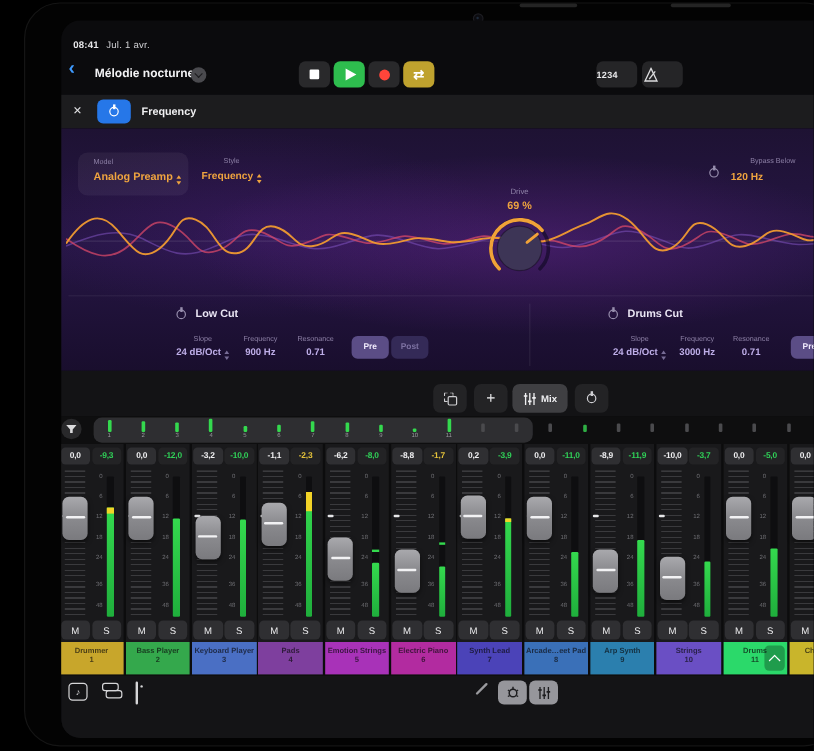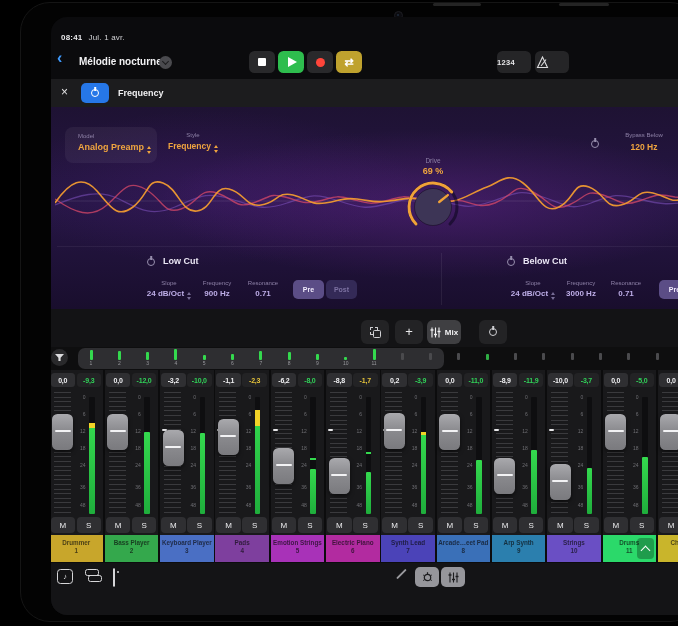--- a/index.html
+++ b/index.html
@@ -193,21 +193,21 @@
     <div class="pb lab" style="left:142px;top:129px;width:60px">Style</div>
     <div class="pb oval" style="left:142px;top:138px;width:60px;font-size:8.5px;text-align:center">
       <span>Frequency</span><span class="ud">
             <i class="u"></i>
             <i class="d"></i>
           </span>
     </div>
 
     <span class="pwr pb" style="left:570px;top:137px"></span>
     <div class="pb lab" style="left:588px;top:129px;width:70px">Bypass Below</div>
-    <div class="pb oval" style="left:588px;top:139px;width:70px;font-size:8.5px;text-align:center">120 Hz</div>
+    <div class="pb oval" style="left:588px;top:139px;width:70px;font-size:8.5px;">120 Hz</div>
 
     <svg class="pb" style="left:34px;top:158px" width="640" height="84" viewBox="0 0 640 84">
       <line x1="0" y1="40" x2="640" y2="40" stroke="rgba(255,255,255,.10)" stroke-width="1"></line>
       <path d="M0,44 C24,34 44,28 64,38 S96,56 120,46 S150,30 176,38 S208,50 232,42 S260,32 284,40 S312,48 336,42 S362,34 386,40 S414,48 438,40 S464,28 488,36 S514,50 536,42 S560,32 584,38 S612,44 640,40" fill="none" stroke="#7a4fb8" stroke-width="1.3" opacity=".6"></path>
       <path d="M0,38 C20,52 36,58 52,44 S72,18 90,28 S108,54 126,48 S144,26 162,32 S180,48 198,42 S214,32 230,36 S248,44 264,40 S280,34 296,38 S314,44 330,40 S346,34 362,38 S380,44 396,40 S420,50 440,42 S458,22 476,30 S496,52 514,44 S530,28 548,34 S566,46 584,40 S602,32 620,36 L640,38" fill="none" stroke="#d84868" stroke-width="1.4" opacity=".75"></path>
       <path d="M0,42 C15,20 28,14 42,30 S62,58 78,46 S92,16 108,22 S126,52 142,50 S158,24 174,28 S190,46 206,44 S222,30 238,34 S254,44 270,42 S286,36 302,38 S318,42 334,40 S350,36 366,38 S382,42 398,40 C410,38 420,30 432,26 S452,10 468,22 S488,54 504,46 S518,20 534,26 S550,48 566,44 S582,28 598,32 S614,42 628,38 L640,36" fill="none" stroke="#f09a30" stroke-width="1.6" opacity=".95"></path>
     </svg>
 
     <div class="pb lab" style="left:372px;top:154px;width:80px;font-size:6.5px">Drive</div>
     <div class="pb oval" style="left:372px;top:163px;width:80px;font-size:9px;text-align:center">69 %</div>
@@ -231,42 +231,42 @@
           </span>
     </div>
     <div class="pb lab" style="left:166px;top:277px;width:60px">Frequency</div>
     <div class="pb lval" style="left:166px;top:286px;width:60px;font-size:8px;text-align:center">900 Hz</div>
     <div class="pb lab" style="left:212px;top:277px;width:60px">Resonance</div>
     <div class="pb lval" style="left:212px;top:286px;width:60px;font-size:8px;text-align:center">0.71</div>
     <div class="seg on" style="left:272px;top:277px">Pre</div>
     <div class="seg off" style="left:305px;top:277px">Post</div>
 
     <span class="pwr pb" style="left:486px;top:255px"></span>
-    <div class="pb cuttitle" style="left:502px;top:253px">Below Cut</div>
+    <div class="pb cuttitle" style="left:502px;top:253px">Drums Cut</div>
     <div class="pb lab" style="left:482px;top:277px;width:60px">Slope</div>
     <div class="pb lval" style="left:482px;top:286px;width:60px;font-size:8px;text-align:center">
       <span>24 dB/Oct</span><span class="ud dim">
             <i class="u"></i>
             <i class="d"></i>
           </span>
     </div>
     <div class="pb lab" style="left:530px;top:277px;width:60px">Frequency</div>
     <div class="pb lval" style="left:530px;top:286px;width:60px;font-size:8px;text-align:center">3000 Hz</div>
     <div class="pb lab" style="left:575px;top:277px;width:60px">Resonance</div>
     <div class="pb lval" style="left:575px;top:286px;width:60px;font-size:8px;text-align:center">0.71</div>
     <div class="seg on" style="left:638px;top:277px">Pre</div>
 
     <div class="mixbar"></div>
     <div class="mbtn" style="left:340px;width:28px">
           <span class="copyic"></span>
         </div>
     <div class="mbtn" style="left:374px;width:28px">
           <span class="plus">+</span>
         </div>
-    <div class="mbtn sel" style="left:406px;width:34px">
+    <div class="mbtn sel" style="left:406px;width:46px">
       <svg width="11" height="11" viewBox="0 0 11 11">
         <line x1="2" y1="0.5" x2="2" y2="10.5" stroke="#f0f0f2" stroke-width="1.1"></line>
         <line x1="5.5" y1="0.5" x2="5.5" y2="10.5" stroke="#f0f0f2" stroke-width="1.1"></line>
         <line x1="9" y1="0.5" x2="9" y2="10.5" stroke="#f0f0f2" stroke-width="1.1"></line>
         <line x1="0.5" y1="3" x2="3.5" y2="3" stroke="#f0f0f2" stroke-width="1.4"></line>
         <line x1="4" y1="7.5" x2="7" y2="7.5" stroke="#f0f0f2" stroke-width="1.4"></line>
         <line x1="7.5" y1="4.5" x2="10.5" y2="4.5" stroke="#f0f0f2" stroke-width="1.4"></line>
       </svg>
       <span class="mixlab">Mix</span>
     </div>

